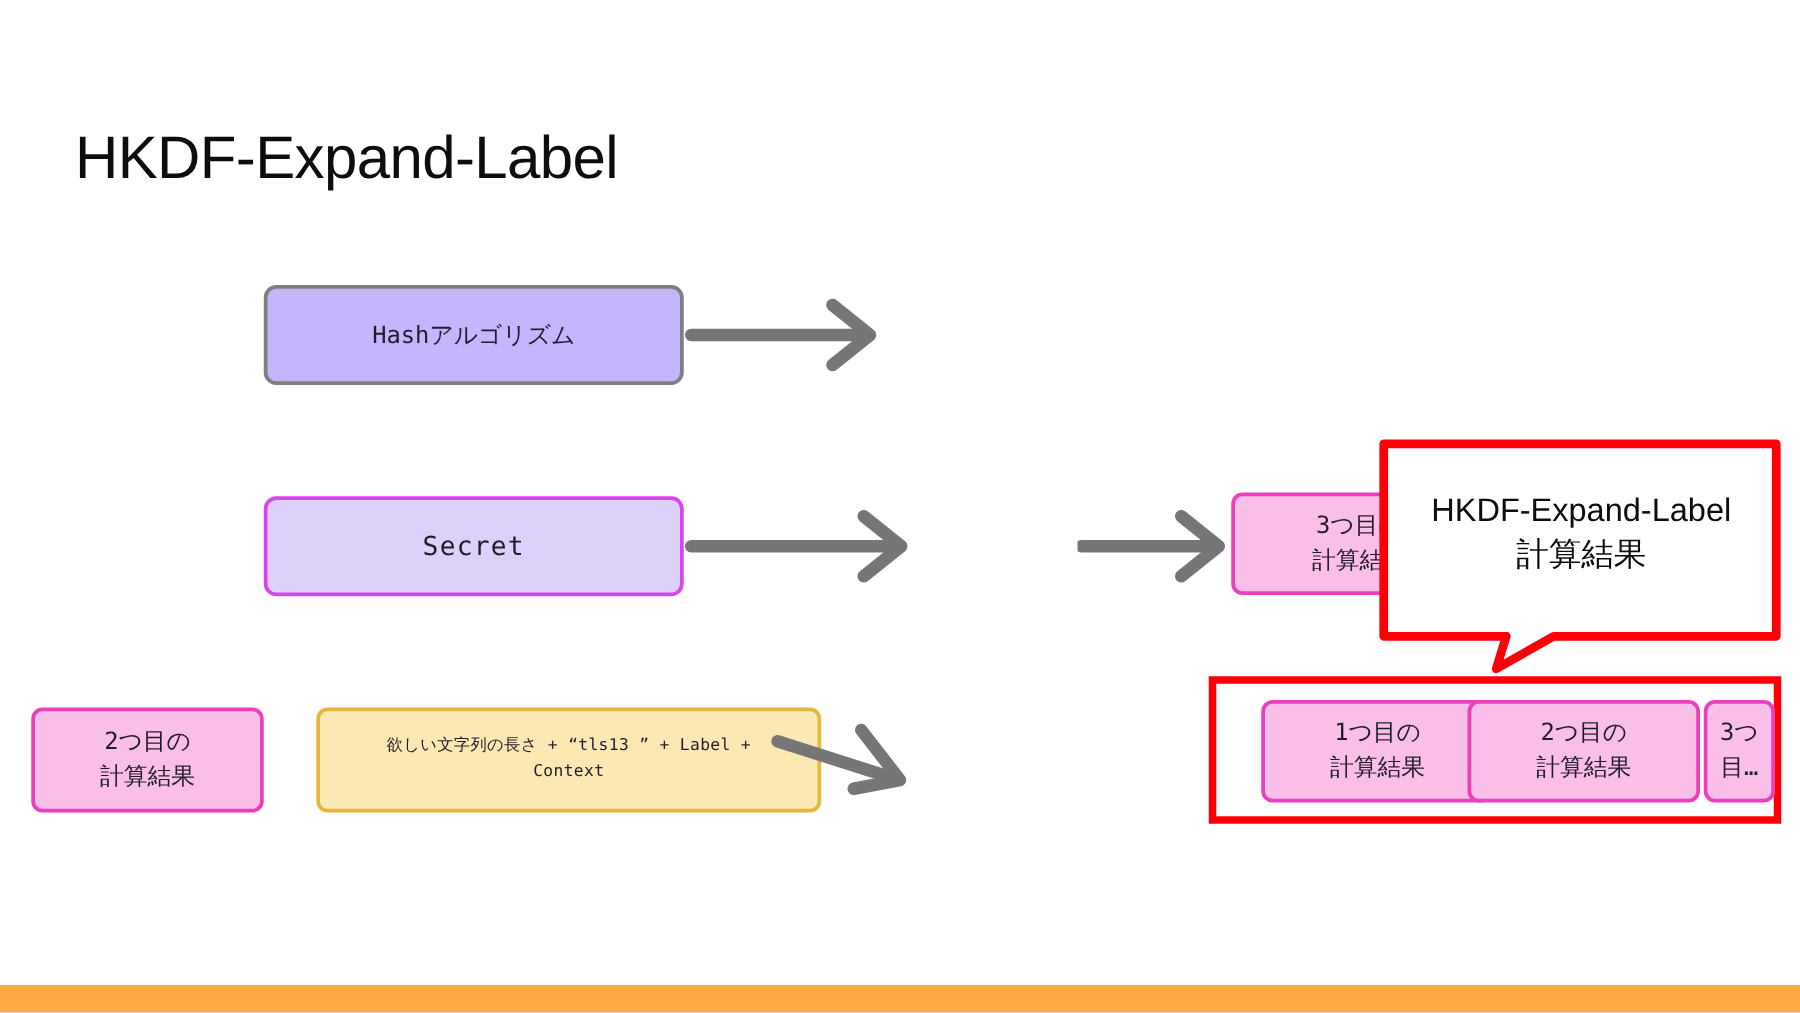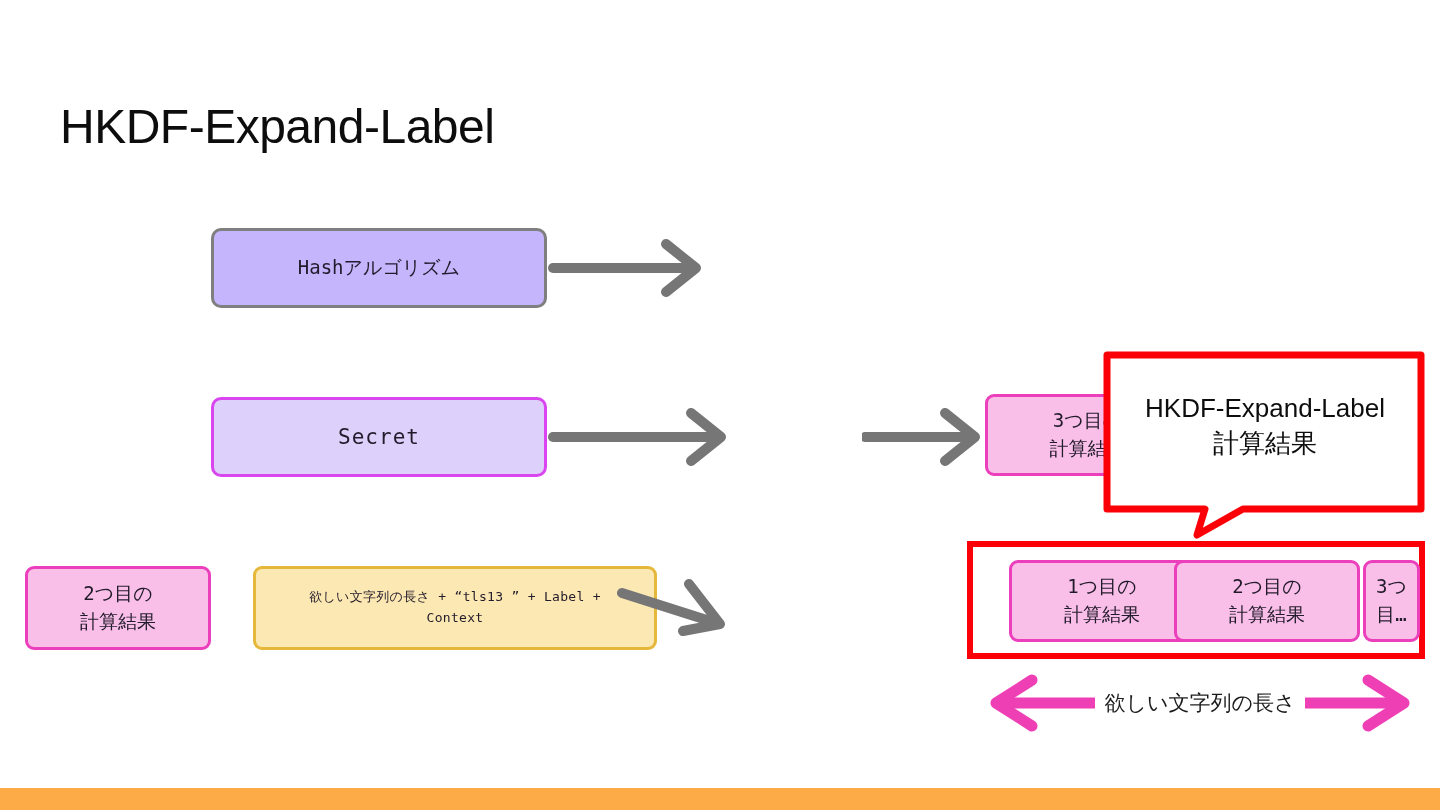--- a/index.html
+++ b/index.html
@@ -203,28 +203,16 @@
   <div class="callout">
     <svg width="334" height="190" viewBox="0 0 334 190" xmlns="http://www.w3.org/2000/svg">
       <path d="M 10,6 L 324,6 L 324,160 L 146,160 L 100,186 L 108,160 L 10,160 Z" fill="#ffffff" stroke="#fb0007" stroke-width="7" stroke-linejoin="round"></path>
     </svg>
     <div class="callout-text">
       <span>HKDF-Expand-Label</span><br>
       <span>計算結果</span>
     </div>
   </div>
 
-  <div class="len-wrap">
-    <svg width="440" height="58" viewBox="0 0 440 58" xmlns="http://www.w3.org/2000/svg">
-      <g fill="none" stroke="#ef3fb5" stroke-width="11" stroke-linecap="round" stroke-linejoin="round">
-        <line x1="20" y1="29" x2="420" y2="29"></line>
-        <polyline points="52,6 16,29 52,52"></polyline>
-        <polyline points="388,6 424,29 388,52"></polyline>
-      </g>
-    </svg>
-    <div class="len-label">
-      <span>欲しい文字列の長さ</span>
-    </div>
-  </div>
 
   <div class="bottom-bar"></div>
 
 </div>
 
 </body></html>

